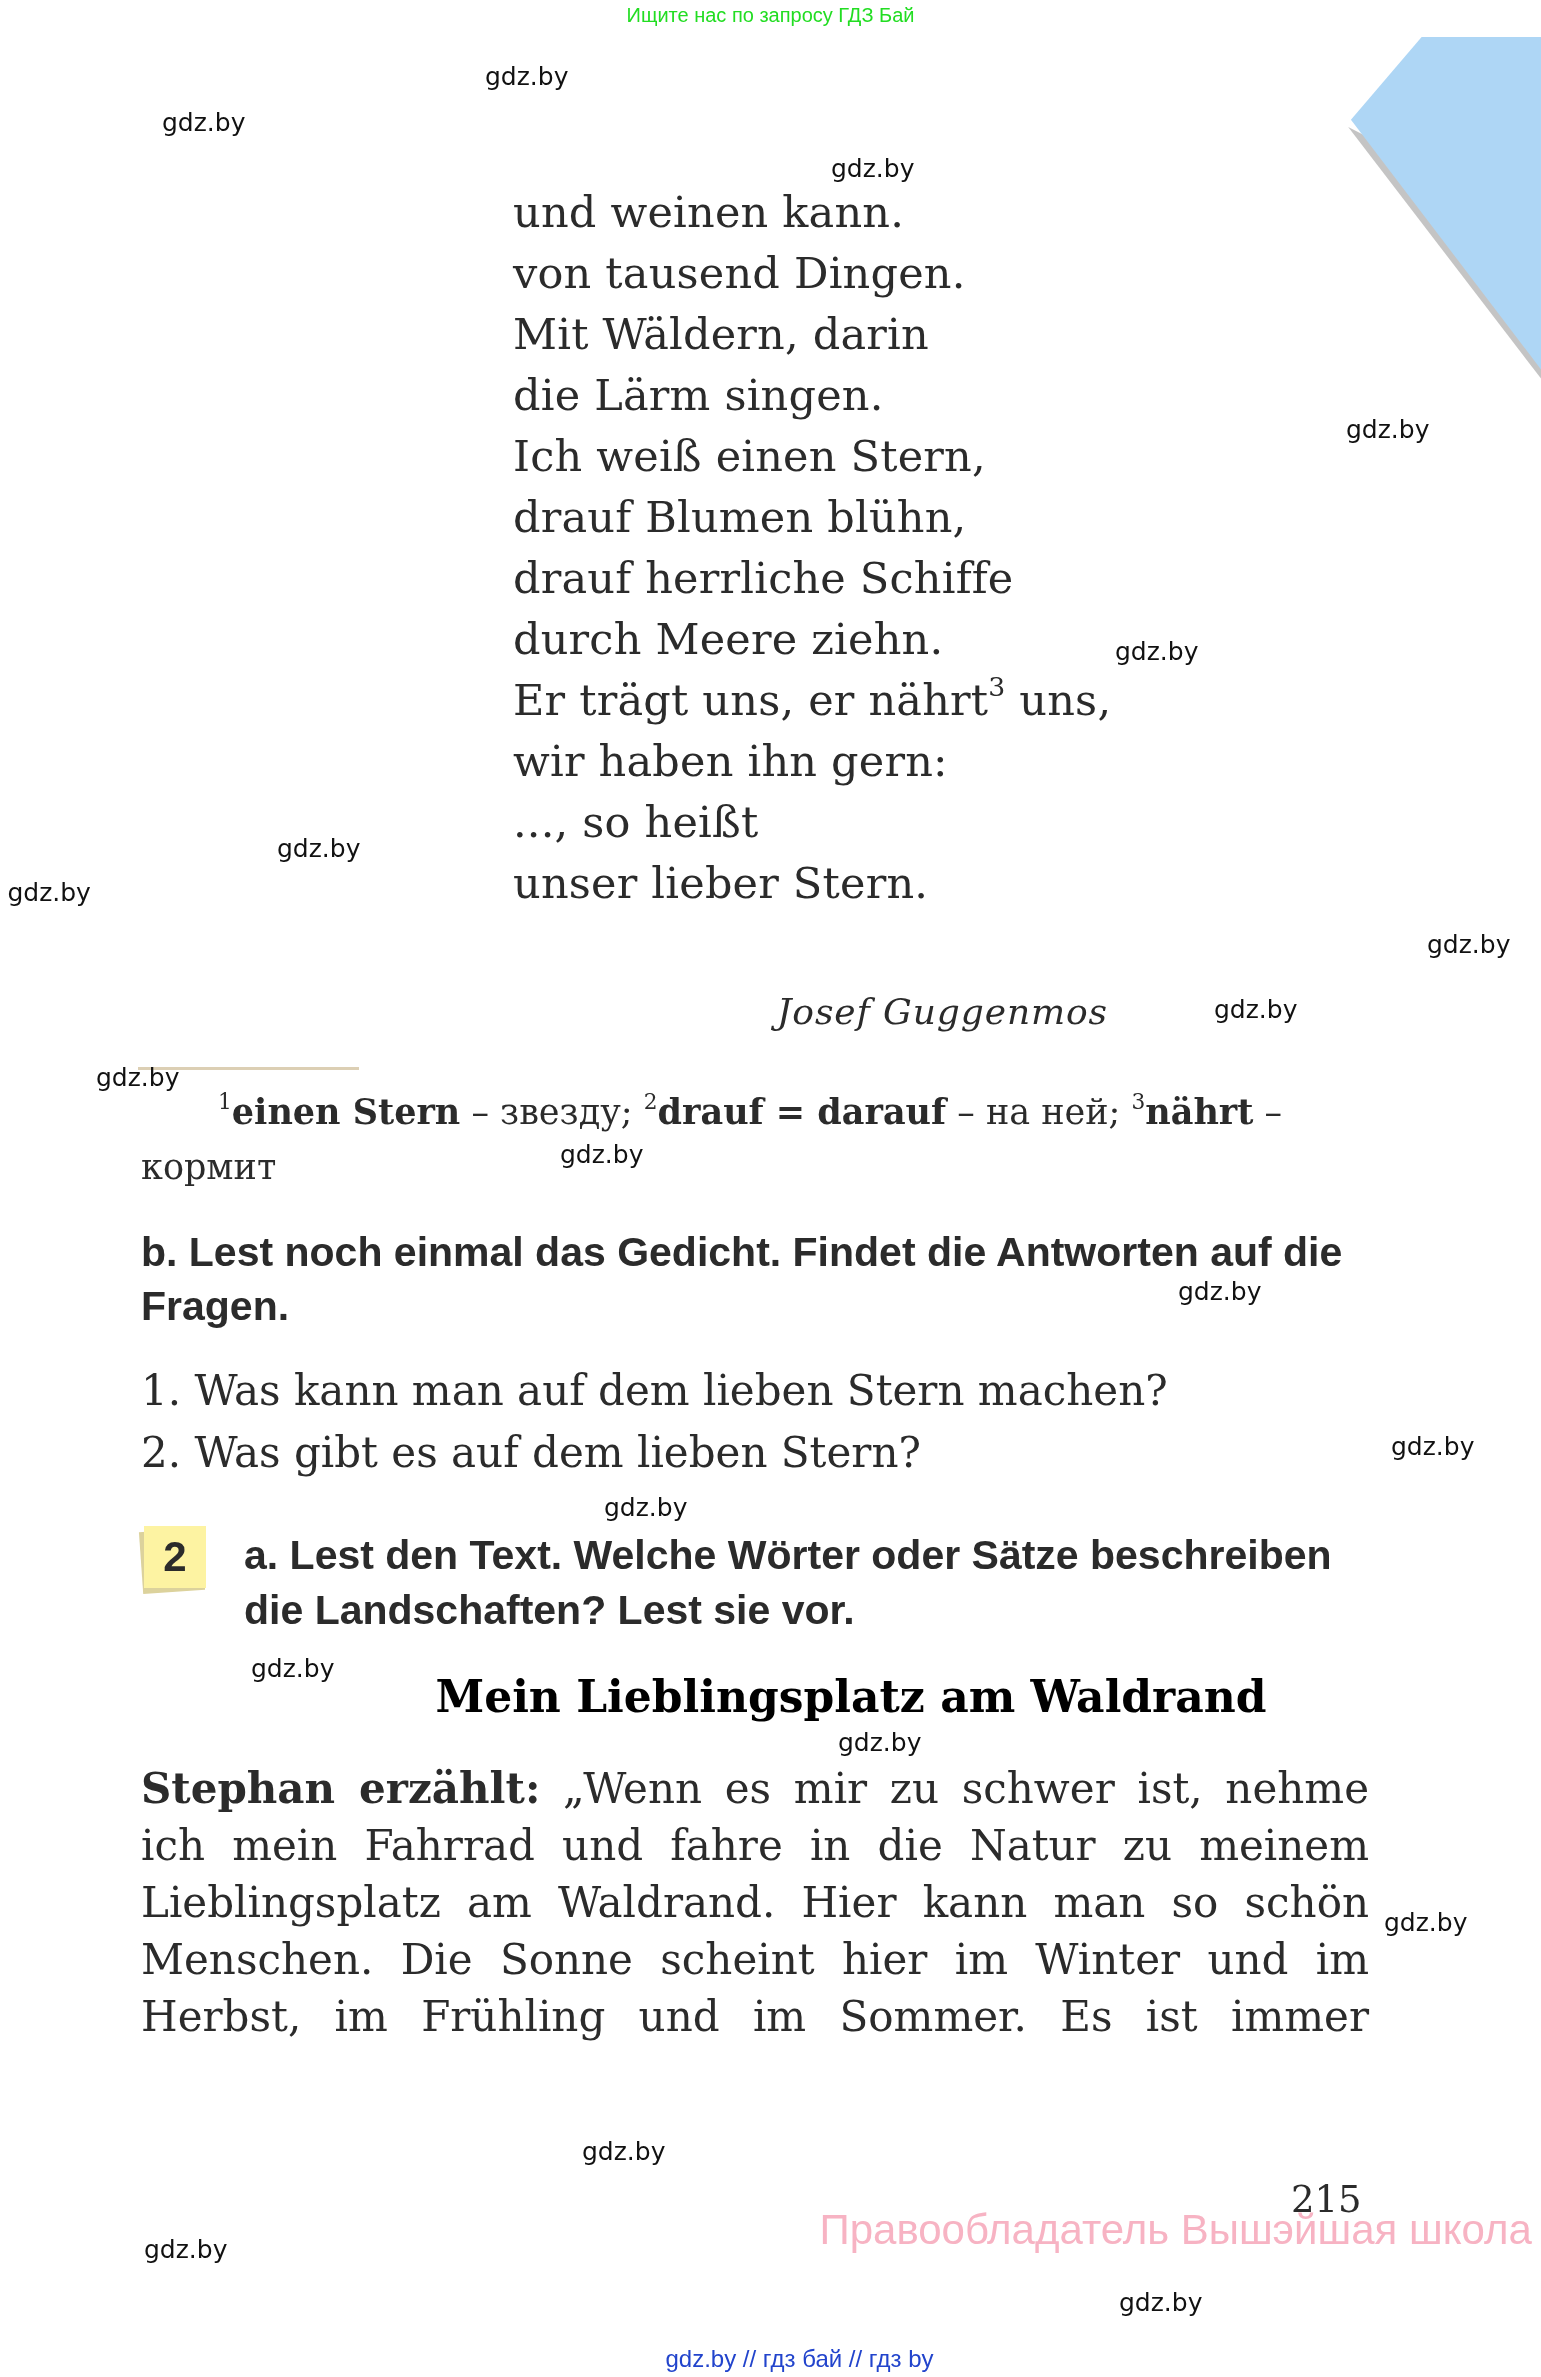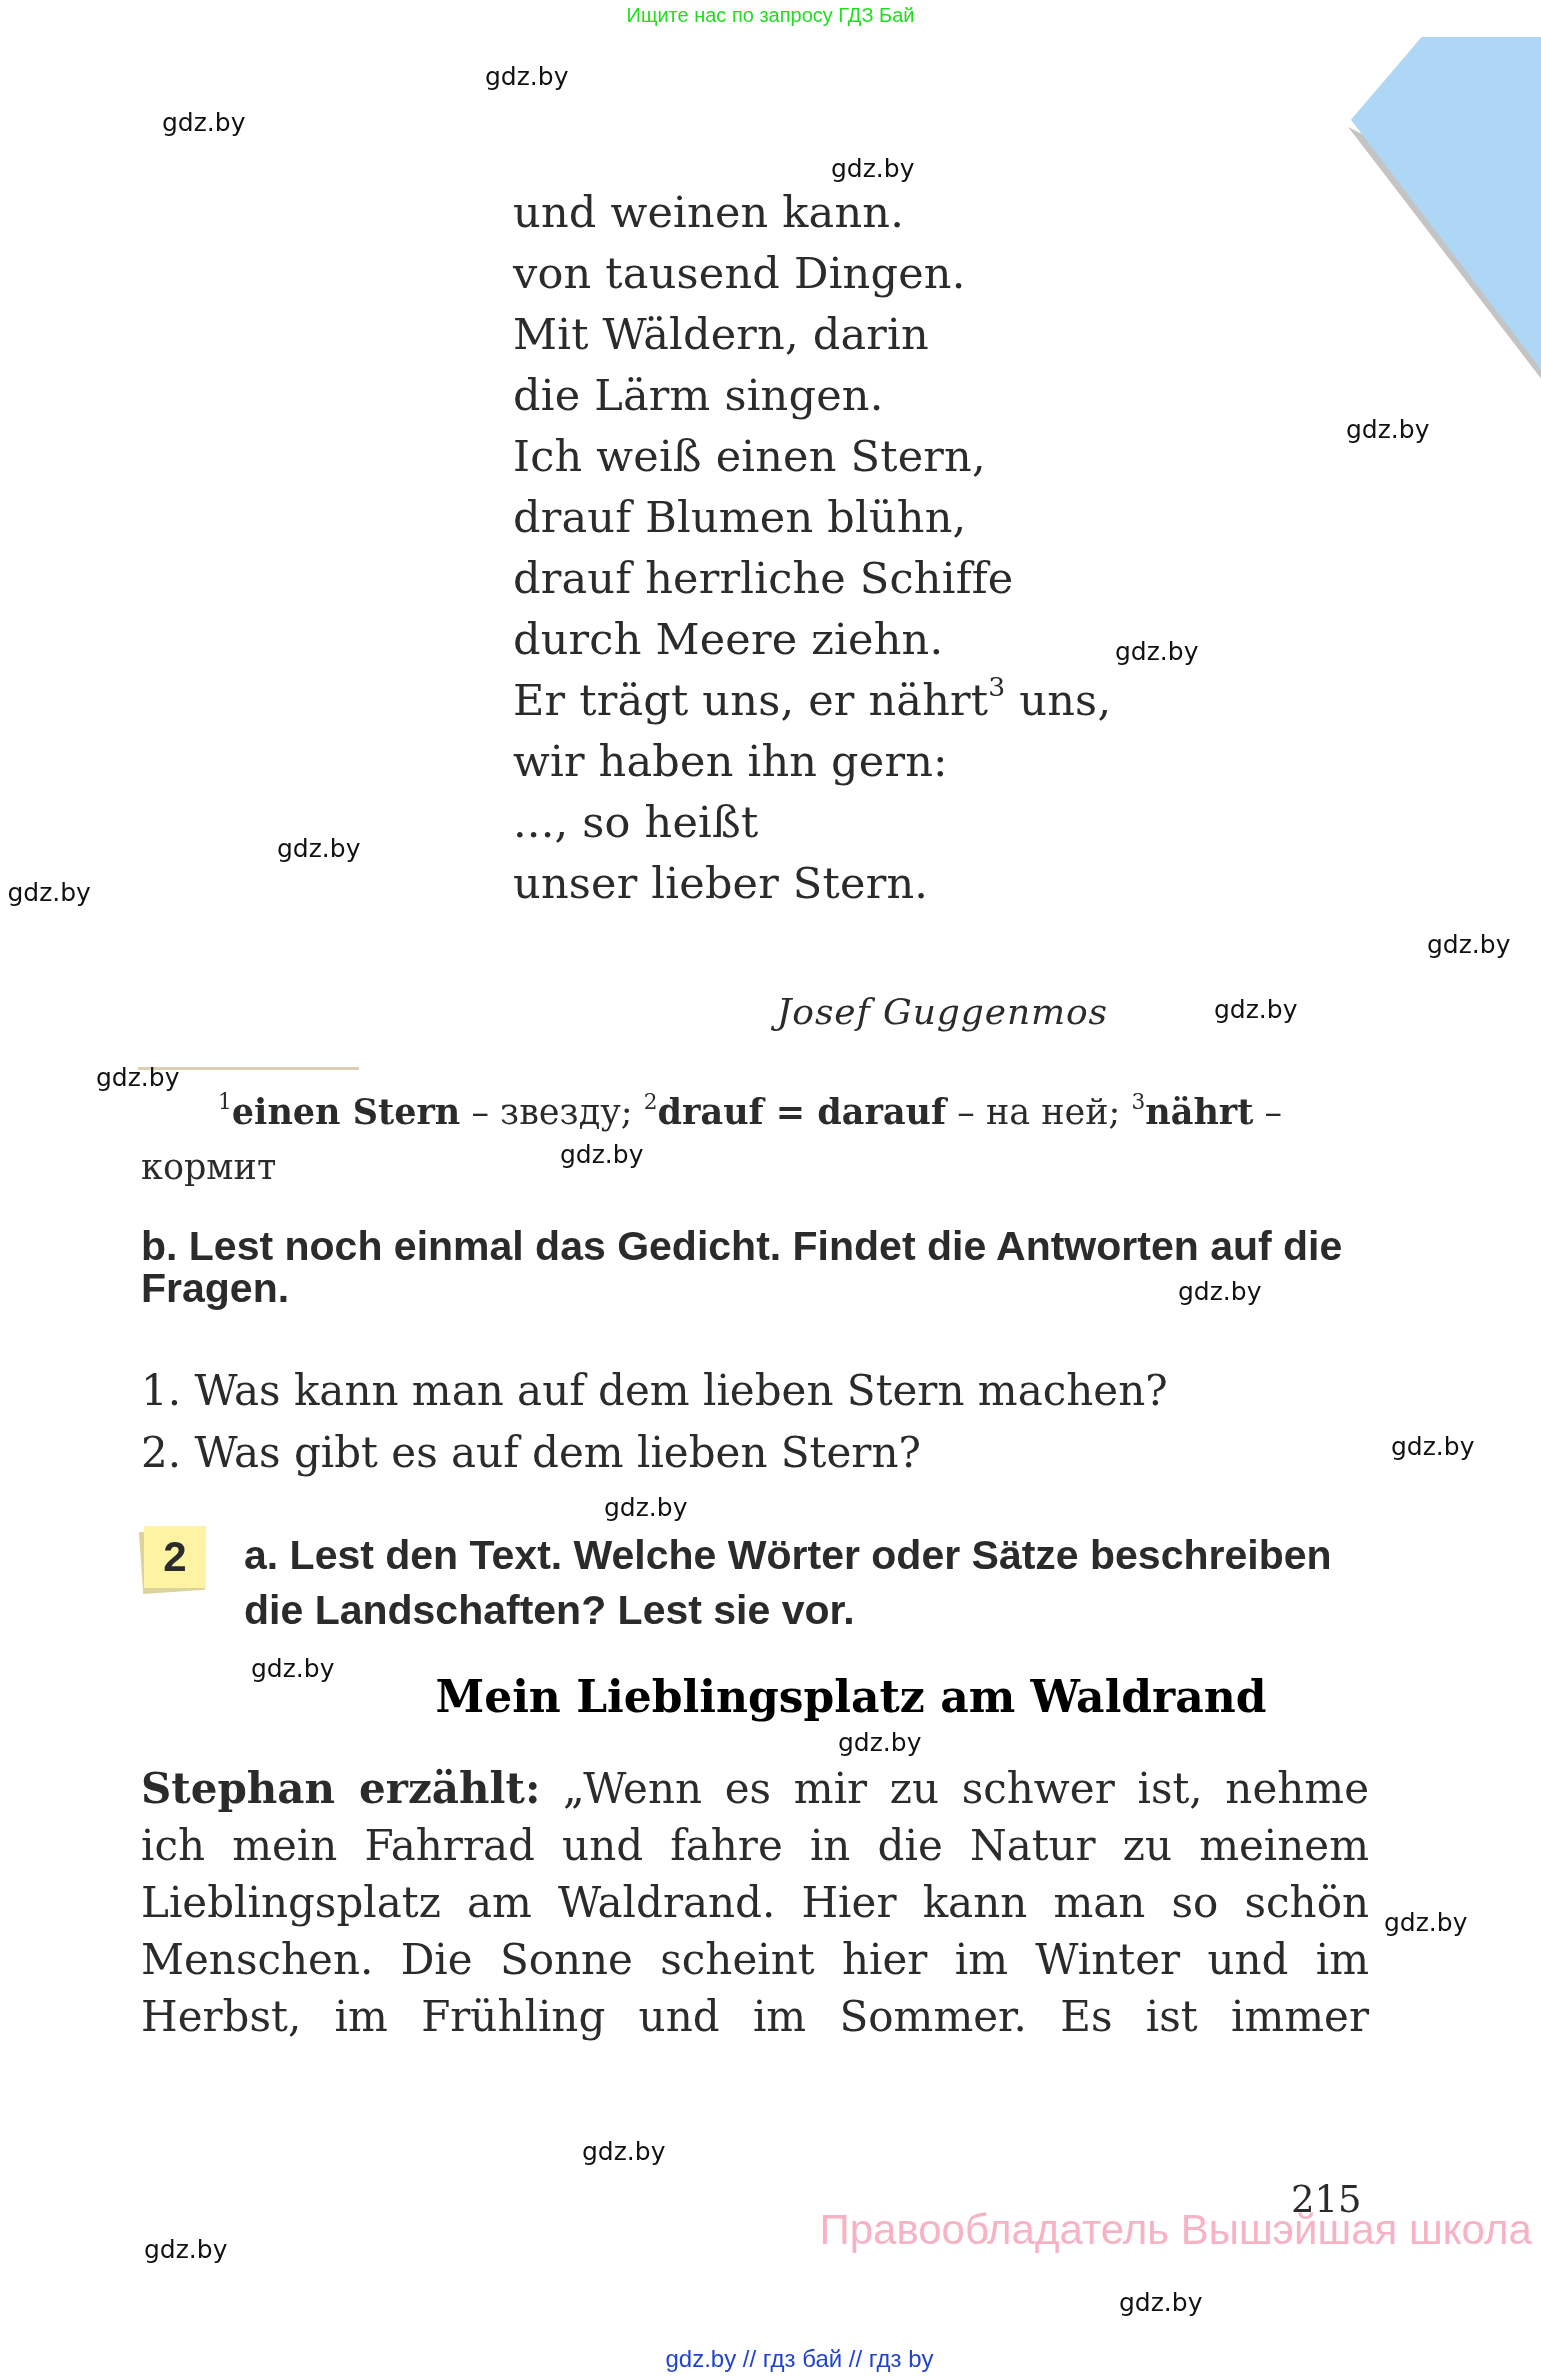--- a/index.html
+++ b/index.html
@@ -13,21 +13,21 @@
       color: #2b2b2b; line-height: 61px; letter-spacing: 0.2px; margin-left: 24px; }
     .poem-line { white-space: nowrap; display: block; }
     .poem sup, .footnotes sup { font-size: 0.62em; vertical-align: 0.7em; line-height: 0; }
     .author { left: 777px; top: 991px; font-family: "DejaVu Serif", serif; font-style: italic;
       font-size: 36px; color: #2b2b2b; letter-spacing: 0.9px; }
     .fn-rule { left: 138px; top: 1067px; width: 221px; height: 2.8px; background: #dccfb4; }
     .footnotes { left: 141px; top: 1084px; width: 1231px; font-family: "DejaVu Serif", serif;
       font-size: 35px; color: #2b2b2b; line-height: 55px; text-indent: 77px; }
     .footnotes b { font-weight: bold; }
     .task-b { left: 141px; top: 1225px; width: 1228px; font-family: "Liberation Sans", sans-serif;
-      font-size: 41px; font-weight: bold; color: #2b2b2b; line-height: 42px; }
+      font-size: 41px; font-weight: bold; color: #2b2b2b; line-height: 54px; }
     .q-list { left: 141px; top: 1360px; font-family: "DejaVu Serif", serif; font-size: 42px;
       color: #2b2b2b; line-height: 62px; }
     .q-item { white-space: nowrap; display: block; }
     .badge { left: 144px; top: 1526px; width: 62px; height: 62px; }
     .badge-shadow { position: absolute; left: -2.8px; top: 3.7px; width: 62px; height: 62px;
       background: #dcd29c; transform: rotate(-4deg); }
     .badge-face { position: absolute; left: 0; top: 0; width: 62px; height: 62px; background: #fdf3a2;
       display: flex; align-items: center; justify-content: center;
       font-family: "Liberation Sans", sans-serif; font-weight: bold; font-size: 42px; color: #2b2b2b; }
     .task-a { left: 244px; top: 1528px; width: 1127px; font-family: "Liberation Sans", sans-serif;

